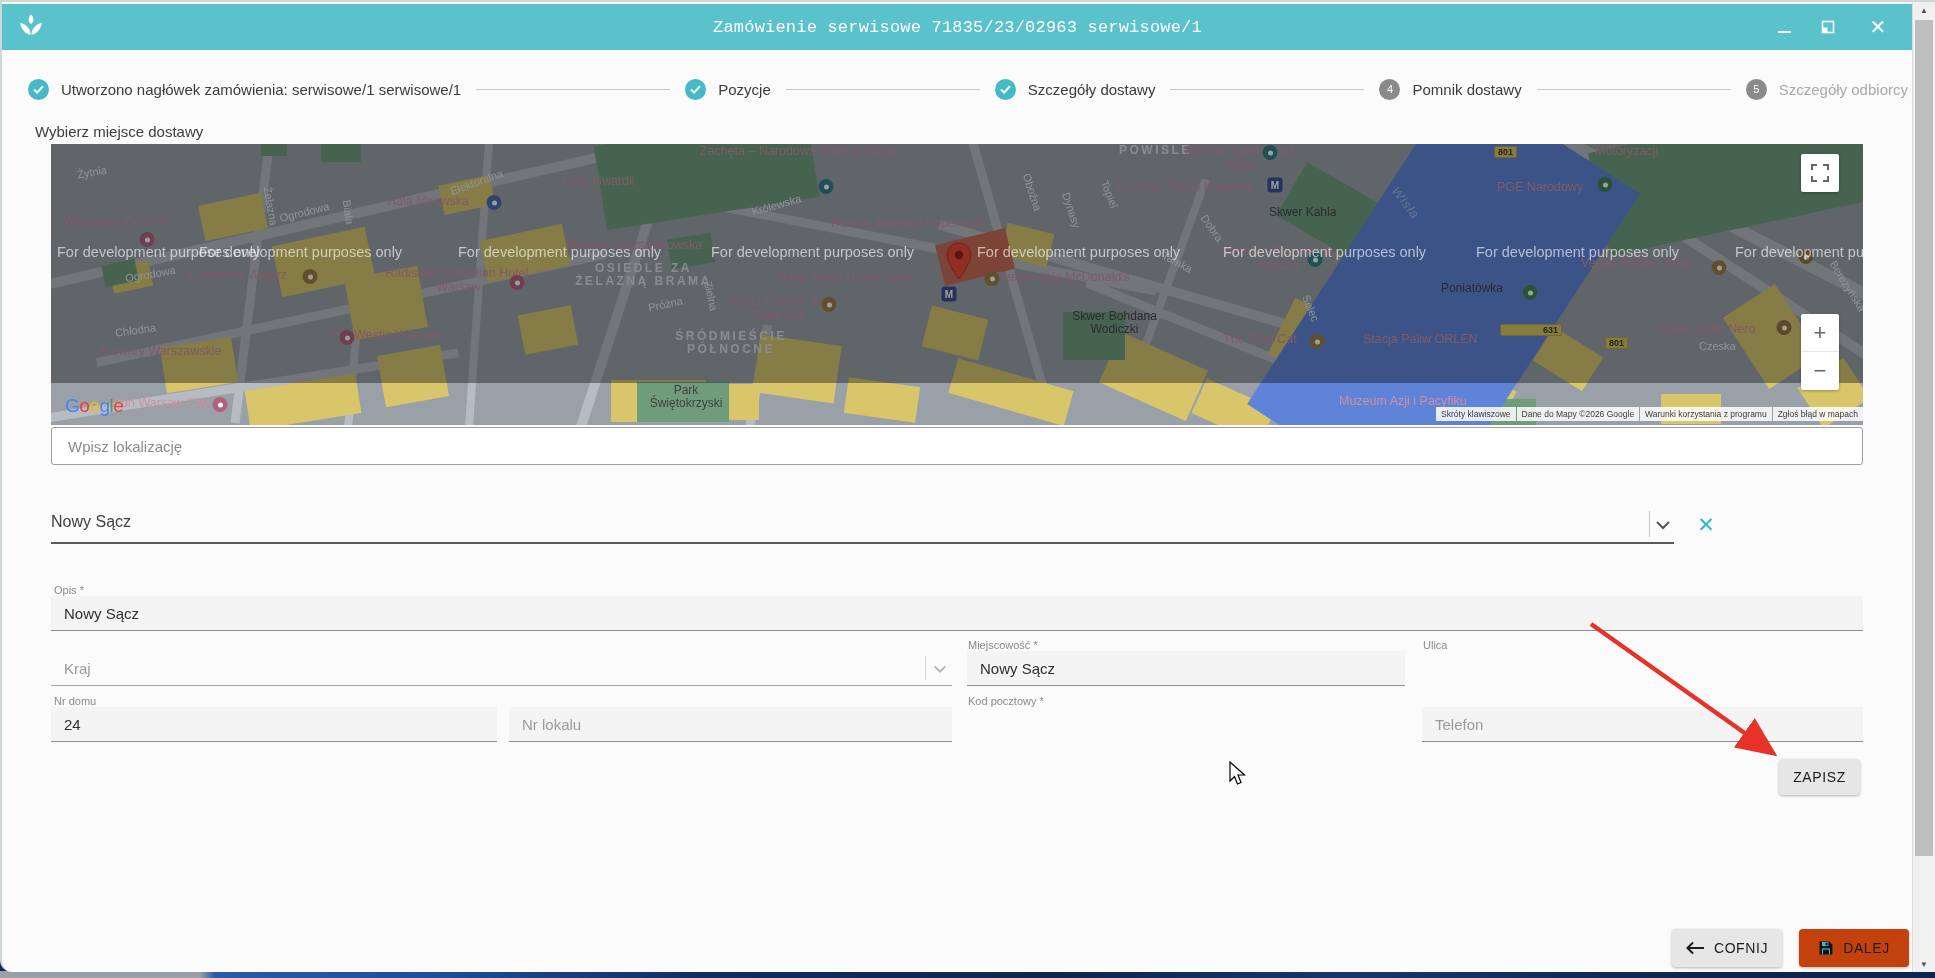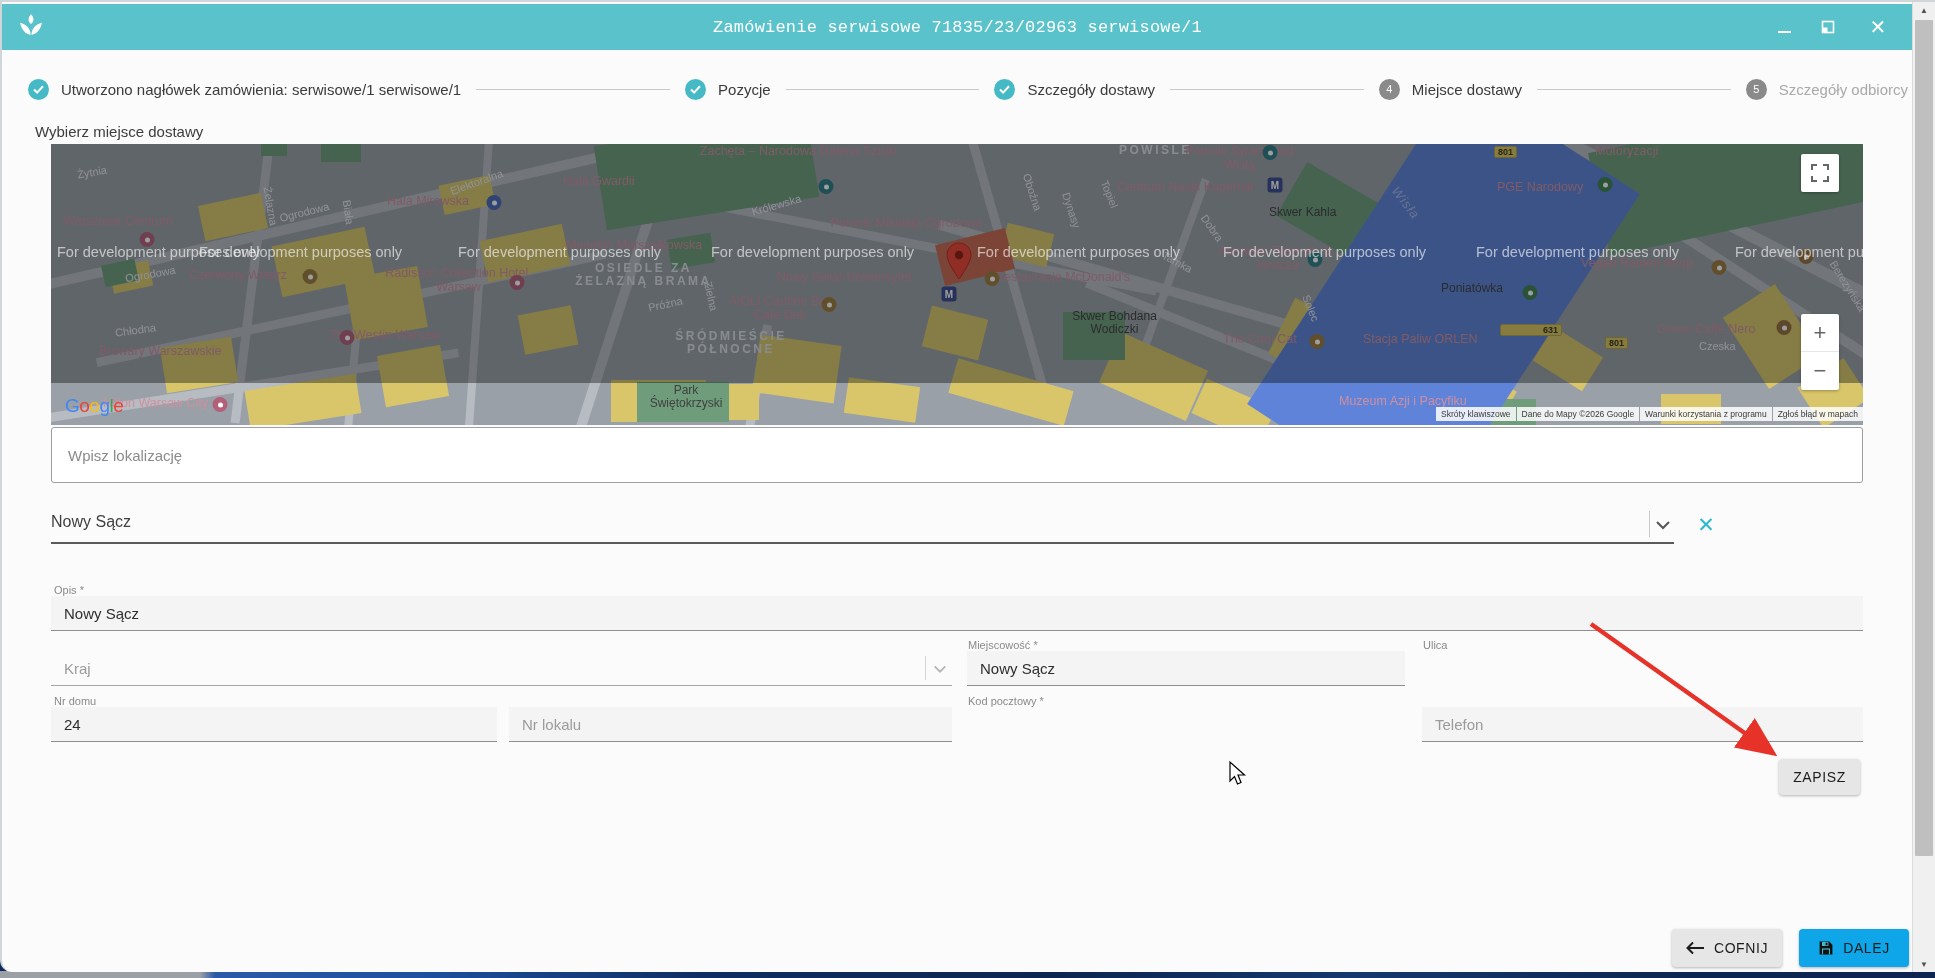--- a/index.html
+++ b/index.html
@@ -68,21 +68,21 @@
   
   #fullscreen-btn{position:absolute;right:24px;top:10px;width:38px;height:38px;background:#fff;border-radius:2px;
     display:flex;align-items:center;justify-content:center;box-shadow:0 1px 3px rgba(0,0,0,.3);}
   #zoomctl{position:absolute;right:24px;top:170px;width:38px;background:#fff;border-radius:2px;box-shadow:0 1px 3px rgba(0,0,0,.3);}
   .zbtn{height:38px;display:flex;align-items:center;justify-content:center;font-size:22px;color:#666;}
   #zoom-in{border-bottom:1px solid #e6e6e6;}
   #google-logo{position:absolute;left:14px;bottom:8px;font-size:19px;font-weight:500;letter-spacing:-.5px;}
   #map-attrib{position:absolute;right:0;bottom:4px;display:flex;}
   .attr-item{background:rgba(255,255,255,.85);color:#3a3a3a;font-size:8.5px;padding:2px 5px;margin-left:1px;white-space:nowrap;}
   
-  #search-box{position:absolute;left:49px;top:425px;width:1812px;height:56px;background:#fff;border:1px solid #9e9e9e;border-radius:3px;}
+  #search-box{position:absolute;left:49px;top:425px;width:1812px;height:38px;background:#fff;border:1px solid #9e9e9e;border-radius:3px;}
   #search-box input{width:100%;height:100%;border:0;outline:none;background:transparent;padding:0 16px;font-size:15px;color:#424242;}
   #search-box input::placeholder{color:#8b8b8b;}
   
   #loc-select{position:absolute;left:49px;top:505px;width:1623px;height:37px;}
   #loc-value{position:absolute;left:0;top:6px;font-size:16px;color:#3f3f3f;}
   #loc-underline{position:absolute;left:0;bottom:0;width:100%;height:2px;background:#5a5a5a;}
   #loc-sep{position:absolute;right:24px;top:4px;width:1px;height:26px;background:#c9c9c9;}
   #loc-chevron{position:absolute;right:2px;top:9px;color:#555;}
   #loc-clear{position:absolute;left:1693px;top:512px;width:22px;height:22px;color:#2fb9cc;font-size:21px;line-height:22px;text-align:center;font-weight:400;}
   
@@ -90,21 +90,21 @@
   .ffield{position:absolute;height:35px;background:#f4f4f4;border-bottom:1px solid #8f8f8f;display:flex;align-items:center;padding:0 13px;font-size:15px;color:#2e2e2e;}
   .ffield.empty{color:#9b9b9b;}
   .ffield.bare{background:transparent;border-bottom:1px solid #a6a6a6;}
   #kraj-chevron{position:absolute;right:4px;top:10px;color:#b5b5b5;}
   #kraj-sep{position:absolute;right:26px;top:5px;width:1px;height:24px;background:#d5d5d5;}
   
   .gbtn{position:absolute;background:#e6e6e6;border:0;border-radius:4px;font-size:14px;letter-spacing:.6px;color:#1c1c1c;
     box-shadow:0 1px 3px rgba(0,0,0,.28);display:flex;align-items:center;justify-content:center;}
   #save-btn{left:1777px;top:757px;width:81px;height:36px;}
   #back-btn{left:1670px;top:927px;width:110px;height:38px;gap:9px;}
-  #next-btn{left:1797px;top:927px;width:110px;height:38px;background:#0ea5e9;gap:9px;}
+  #next-btn{left:1797px;top:927px;width:110px;height:38px;background:#c2410c;gap:9px;}
   .bicon{display:flex;align-items:center;}
   
   #annot,#cursor{position:absolute;left:0;top:0;pointer-events:none;}
 </style>
 </head>
 <body>
 
 <div id="app">
   <div id="strip"></div>
   <div id="panel">
@@ -159,21 +159,21 @@
           <div class="circ">
             <svg width="11" height="9" viewBox="0 0 12 10">
               <path fill="none" stroke="#fff" stroke-width="2.2" d="M1 5 L4.4 8.4 L11 1.4"></path>
             </svg>
           </div>
           <div class="lbl">Szczegóły dostawy</div>
         </div>
         <div class="connector"></div>
         <div class="step current">
           <div class="circ">4</div>
-          <div class="lbl">Miejsce dostawy</div>
+          <div class="lbl">Pomnik dostawy</div>
         </div>
         <div class="connector"></div>
         <div class="step pending">
           <div class="circ">5</div>
           <div class="lbl">Szczegóły odbiorcy</div>
         </div>
       </div>
 
     <div id="map-section-label">Wybierz miejsce dostawy</div>
 
@@ -252,21 +252,21 @@
           <span class="ml ml-poi" style="left: 512px; top: 30px;">Hala Gwardii</span>
           <span class="ml ml-poi wrap" style="left: 640px; top: 0px; width: 215px;">Zachęta – Narodowa Galeria Sztuki</span>
           <span class="ml ml-st" style="left: 700px; top: 55px; transform: rotate(-16deg);">Królewska</span>
           <span class="ml ml-poi" style="left: 515px; top: 94px;">Manekin Marszałkowska</span>
           <span class="ml ml-area wrap" style="left: 505px; top: 118px; width: 175px;">OSIEDLE ZA ŻELAZNĄ BRAMĄ</span>
           <span class="ml ml-st" style="left: 597px; top: 154px; transform: rotate(-12deg);">Próżna</span>
           <span class="ml ml-st" style="left: 645px; top: 146px; transform: rotate(78deg);">Zielna</span>
           <span class="ml ml-poi wrap" style="left: 666px; top: 150px; width: 125px;">AïOLI Cantine Bar Cafe Deli</span>
           <span class="ml ml-area wrap" style="left: 600px; top: 186px; width: 160px;">ŚRÓDMIEŚCIE PÓŁNOCNE</span>
           <span class="ml ml-pg wrap" style="left: 585px; top: 240px; width: 100px;">Park Świętokrzyski</span>
-          <span class="ml ml-poi wrap" style="left: 768px; top: 72px; width: 175px;">Pomnik Mikołaja Ogrodowa</span>
+          <span class="ml ml-poi wrap" style="left: 768px; top: 72px; width: 175px;">Pomnik Mikołaja Kopernika</span>
           <span class="ml ml-poi" style="left: 726px; top: 126px;">Nowy Świat-Uniwersytet</span>
           <span class="ml ml-poi" style="left: 944px; top: 126px;">Restauracja McDonald's</span>
           <span class="ml ml-st" style="left: 962px; top: 42px; transform: rotate(72deg);">Oboźna</span>
           <span class="ml ml-area" style="left: 1068px; top: 0px;">POWIŚLE</span>
           <span class="ml ml-poi wrap" style="left: 1126px; top: 0px; width: 125px;">Pomnik Syreny nad Wisłą</span>
           <span class="ml ml-poi" style="left: 1066px; top: 36px;">Centrum Nauki Kopernik</span>
           <span class="ml ml-pg" style="left: 1218px; top: 62px;">Skwer Kahla</span>
           <span class="ml ml-wat" style="left: 1336px; top: 52px; transform: rotate(52deg);">Wisła</span>
           <span class="ml ml-st" style="left: 1044px; top: 44px; transform: rotate(68deg);">Topiel</span>
           <span class="ml ml-st" style="left: 1002px; top: 60px; transform: rotate(72deg);">Dynasy</span>

